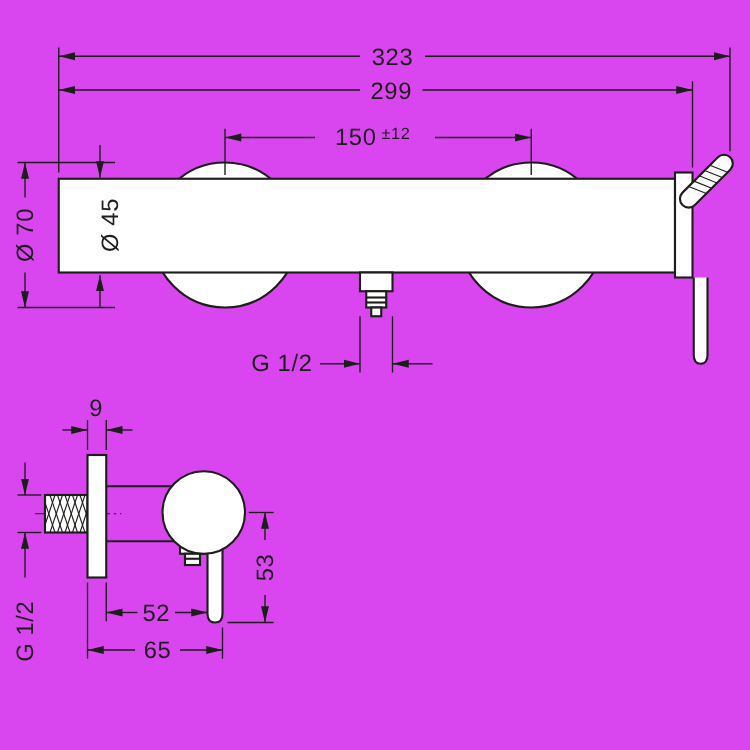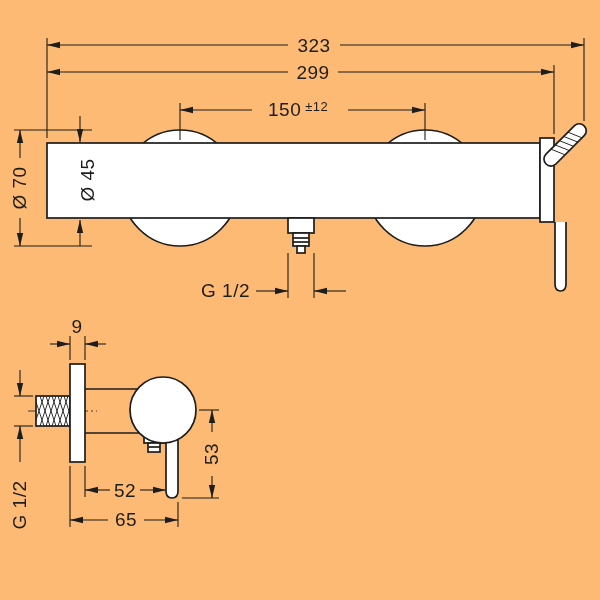--- a/index.html
+++ b/index.html
@@ -1,21 +1,21 @@
 <!DOCTYPE html>
 <html><head>
 <meta charset="utf-8">
 <style>
   html, body { margin: 0; padding: 0; }
   body { background: #ffffff; }
   .stage {
     width: 600px;
     height: 600px;
     position: relative;
-    background: #fdba74;
+    background: #d946ef;
     font-family: "Liberation Sans", sans-serif;
   }
   svg { display: block; }
   .obj  { stroke: #1d1d1b; stroke-width: 1.7; fill: none; }
   .objw { stroke: #1d1d1b; stroke-width: 1.7; fill: #ffffff; }
   .dim  { stroke: #1d1d1b; stroke-width: 1.1; fill: none; }
   .hatch{ stroke: #1d1d1b; stroke-width: 0.9; fill: none; }
   .cline{ stroke: #1d1d1b; stroke-width: 0.8; fill: none; stroke-dasharray: 9 3 2 3; }
   .dimtext {
     font-family: "Liberation Sans", sans-serif;

